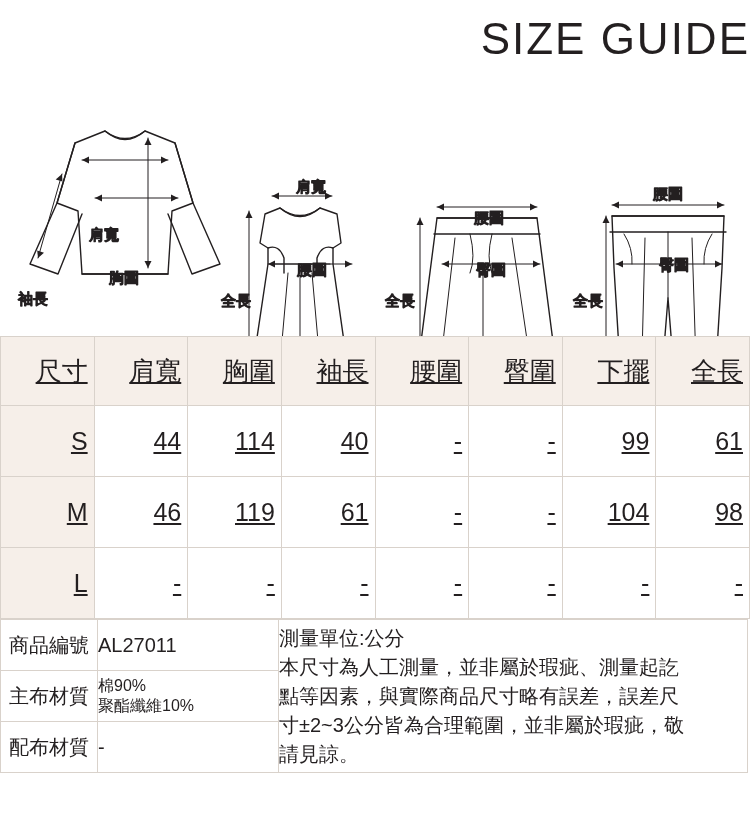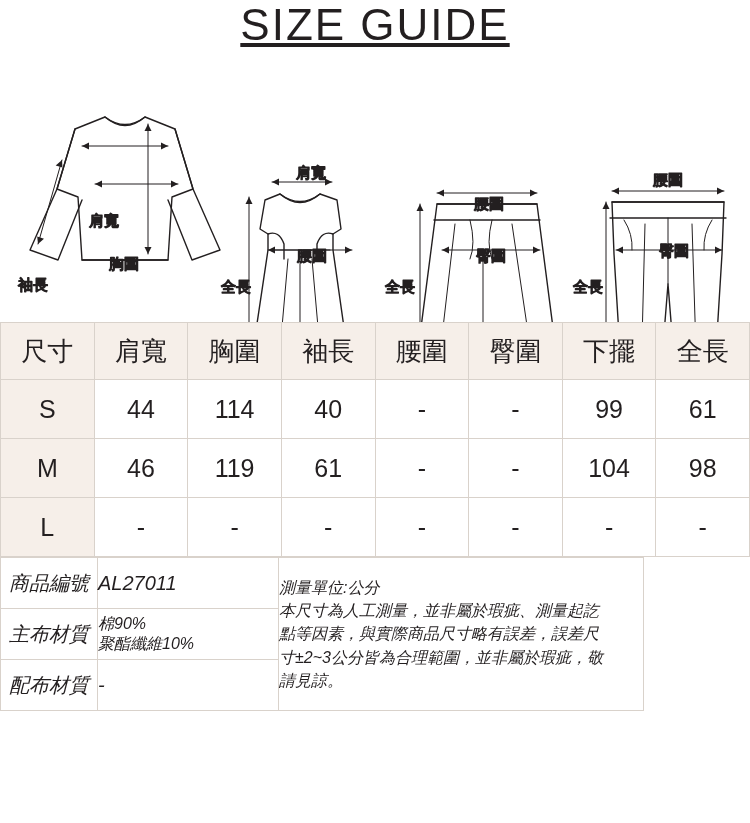--- a/index.html
+++ b/index.html
@@ -13,68 +13,68 @@
     font-family: "Liberation Sans", sans-serif;
     color: #231f20;
     overflow: hidden;
   }
   .page {
     position: relative;
     width: 750px;
     height: 823px;
   }
   .title {
-    text-align: center;
+    text-align: right;
     font-size: 44px;
     letter-spacing: 2px;
     font-weight: 400;
+    padding-top: 14px;
     padding-bottom: 4px;
     font-family: "Liberation Sans Narrow", "Liberation Sans", sans-serif;
-    text-decoration: underline;
   }
   .illustrations {
     position: relative;
     height: 268px;
   }
   .illustrations svg {
     display: block;
   }
   
   table.size-table {
     border-collapse: collapse;
     width: 750px;
     table-layout: fixed;
   }
   table.size-table td, table.size-table th {
     border: 1px solid #d9d2cb;
-    text-align: center;
+    text-align: right;
     font-size: 25px;
     font-weight: 400;
-    padding: 0;
+    padding: 6px;
     height: 58px;
     color: #231f20;
+    text-decoration: underline;
   }
   table.size-table thead th {
     background: #f6efe9;
     font-size: 26px;
     height: 56px;
   }
   table.size-table thead th.corner {
     background: #f6efe9;
   }
   table.size-table tbody td.rowlabel {
     background: #f6efe9;
     font-size: 25px;
   }
   
   table.info-table {
     border-collapse: collapse;
-    width: 644px;
+    width: 748px;
     table-layout: fixed;
-    font-style: italic;
   }
   table.info-table td {
     border: 1px solid #d9d2cb;
     padding: 0;
     color: #231f20;
     vertical-align: middle;
   }
   td.info-label {
     width: 96px;
     text-align: center;
@@ -82,21 +82,21 @@
     height: 50px;
   }
   td.info-value {
     width: 180px;
     text-align: left;
     font-size: 20px;
     line-height: 1.25;
   }
   td.note {
     text-align: left;
-    font-size: 16px;
+    font-size: 20px;
     line-height: 1.45;
     padding: 6px 8px 6px 10px;
     vertical-align: top;
   }
   td.note .note-line {
     display: block;
   }
   .value-small {
     font-size: 16px;
     line-height: 1.25;

